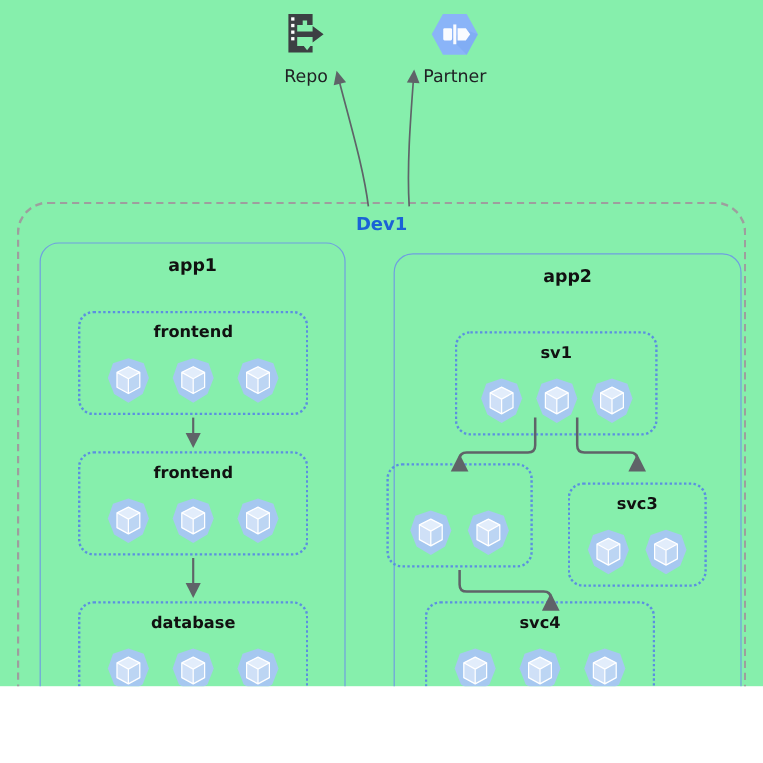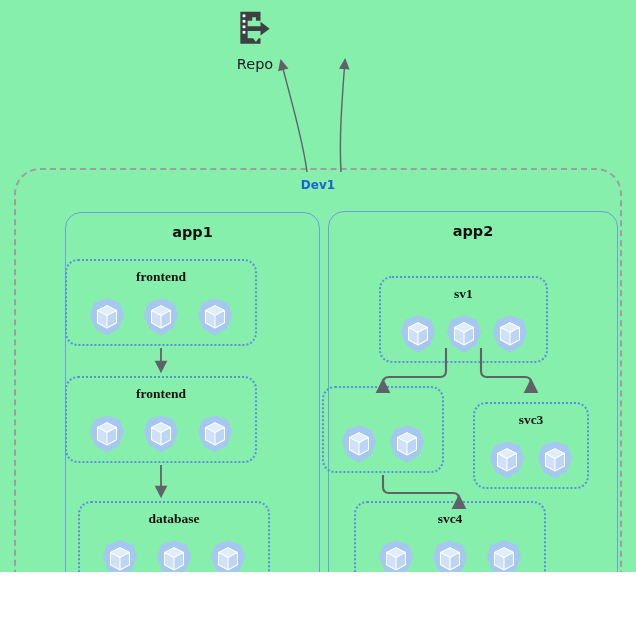--- a/index.html
+++ b/index.html
@@ -39,21 +39,21 @@
 
   
   .env-box {
     position: absolute;
     border: 2px dashed #9e9e9e;
     border-radius: 26px;
     background: transparent;
   }
   .env-label {
     position: absolute;
-    font-size: 12px;
+    font-size: 15px;
     font-weight: bold;
     color: #1a62d6;
     white-space: nowrap;
     text-align: center;
   }
 
   
   .app-box {
     position: absolute;
     border: 1.6px solid #6f9fe0;
@@ -71,21 +71,20 @@
     color: #111111;
     white-space: nowrap;
   }
 
   
   .svc-box {
     position: absolute;
     border: 2.2px dotted #5b8fe0;
     border-radius: 13px;
     background: transparent;
-    font-family: Liberation Serif, serif;
   }
   .svc-label {
     position: absolute;
     width: 100%;
     left: 0;
     top: 8px;
     text-align: center;
     font-size: 13.5px;
     font-weight: bold;
     color: #111111;
@@ -125,25 +124,35 @@
 
       <path d="M8 4 h22 v10 h-5 v-4 h-4 v4 h-5 v6 h14 v-5 l10 7.5 -10 7.5 v-5 H16 v8 h6 l3 4 3 -4 h2 v6 H8 Z" fill="#3c4043"></path>
       <rect x="10.5" y="7" width="3" height="3" fill="#ffffff"></rect>
       <rect x="10.5" y="13" width="3" height="3" fill="#ffffff"></rect>
       <rect x="10.5" y="19" width="3" height="3" fill="#ffffff"></rect>
       <rect x="10.5" y="25" width="3" height="3" fill="#ffffff"></rect>
     </svg>
     <div class="ext-label">Repo</div>
   </div>
 
+  <div class="ext-node" style="left:333px; top:8px;">
+    <svg class="ext-icon" viewBox="0 0 48 48">
+      <path d="M13.2 4 h21.6 L45 22.5 L34.8 41 H13.2 L3 22.5 Z" fill="#8ab4f8"></path>
+      <path d="M34.8 41 L45 22.5 L33 18 L21 27 Z" fill="#7aa8f0" opacity="0.55"></path>
+      <rect x="13.5" y="17" width="8" height="11" rx="1.2" fill="#ffffff" opacity="0.95"></rect>
+      <rect x="22.6" y="13.5" width="2.8" height="18" fill="#ffffff" opacity="0.95"></rect>
+      <path d="M26.5 17 h7.5 l4 5.5 -4 5.5 h-7.5 Z" fill="#ffffff" opacity="0.95"></path>
+    </svg>
+    <div class="ext-label">Partner</div>
+  </div>
 
   <div class="env-box" style="left:14px; top:168px; width:608px; height:455px;"></div>
   <div class="env-label" style="left:258px; top:178px; width:120px;">Dev1</div>
 
-  <div class="app-box" style="left:33px; top:212px; width:255px; height:394px;margin-left:32px;">
+  <div class="app-box" style="left:33px; top:202px; width:255px; height:394px;">
     <div class="app-label">app1</div>
   </div>
 
   <div class="svc-box" style="left:65px; top:259px; width:192px; height:87px;">
     <div class="svc-label">frontend</div>
     <div class="pod-row" style="top:36px;">
       <svg class="pod" viewBox="0 0 40 42">
         <path d="M20 1.5 L33.5 6 L38 19 L32.5 33 L20 40.5 L7.5 33 L2 19 L6.5 6 Z" fill="#a6c8f0"></path>
         <path d="M20 9 L30 14 L30 27 L20 32.5 L10 27 L10 14 Z" fill="#cfe0f7"></path>
         <path d="M20 9 L30 14 L20 19.5 L10 14 Z" fill="#e2edfb"></path>
@@ -187,21 +196,21 @@
       <svg class="pod" viewBox="0 0 40 42">
         <path d="M20 1.5 L33.5 6 L38 19 L32.5 33 L20 40.5 L7.5 33 L2 19 L6.5 6 Z" fill="#a6c8f0"></path>
         <path d="M20 9 L30 14 L30 27 L20 32.5 L10 27 L10 14 Z" fill="#cfe0f7"></path>
         <path d="M20 9 L30 14 L20 19.5 L10 14 Z" fill="#e2edfb"></path>
         <path d="M20 19.5 L30 14 L30 27 L20 32.5 Z" fill="#bcd5f3"></path>
         <path d="M20 9 L30 14 L30 27 L20 32.5 L10 27 L10 14 Z M20 19.5 L10 14 M20 19.5 L30 14 M20 19.5 V32.5" fill="none" stroke="#ffffff" stroke-width="1.1" stroke-linejoin="round"></path>
       </svg>
     </div>
   </div>
 
-  <div class="svc-box" style="left:78px; top:501px; width:192px; height:87px;">
+  <div class="svc-box" style="left:65px; top:501px; width:192px; height:87px;">
     <div class="svc-label">database</div>
     <div class="pod-row" style="top:36px;">
       <svg class="pod" viewBox="0 0 40 42">
         <path d="M20 1.5 L33.5 6 L38 19 L32.5 33 L20 40.5 L7.5 33 L2 19 L6.5 6 Z" fill="#a6c8f0"></path>
         <path d="M20 9 L30 14 L30 27 L20 32.5 L10 27 L10 14 Z" fill="#cfe0f7"></path>
         <path d="M20 9 L30 14 L20 19.5 L10 14 Z" fill="#e2edfb"></path>
         <path d="M20 19.5 L30 14 L30 27 L20 32.5 Z" fill="#bcd5f3"></path>
         <path d="M20 9 L30 14 L30 27 L20 32.5 L10 27 L10 14 Z M20 19.5 L10 14 M20 19.5 L30 14 M20 19.5 V32.5" fill="none" stroke="#ffffff" stroke-width="1.1" stroke-linejoin="round"></path>
       </svg>
       <svg class="pod" viewBox="0 0 40 42">

